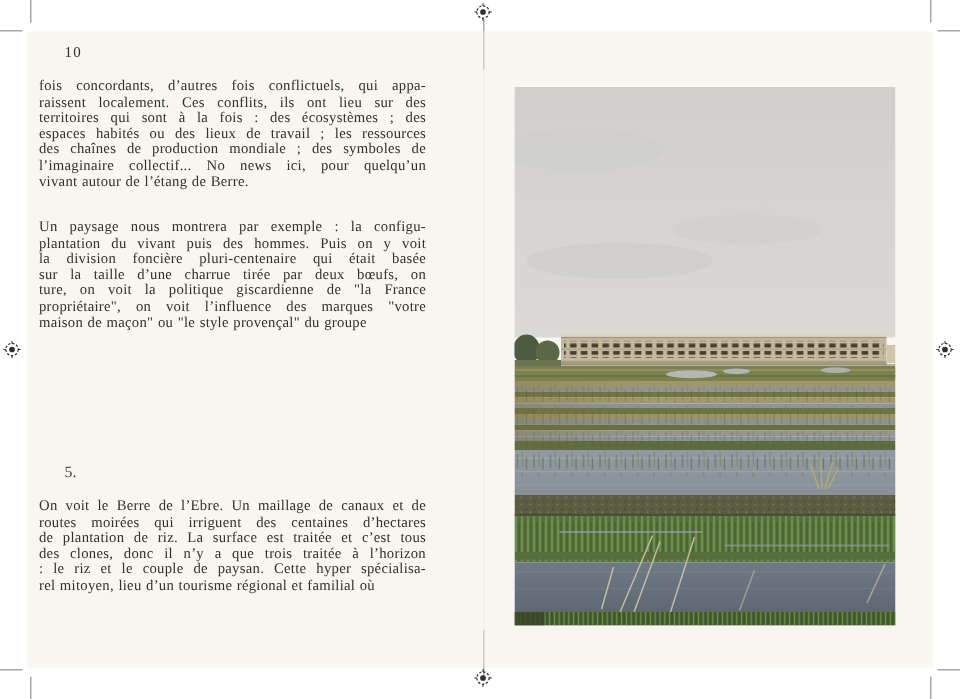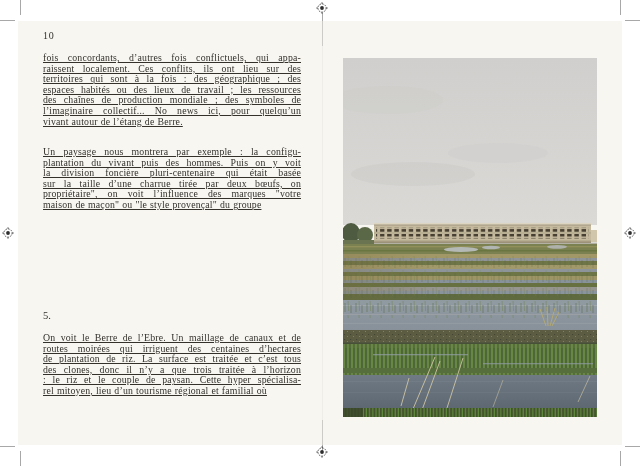--- a/index.html
+++ b/index.html
@@ -22,22 +22,22 @@
   .page-left{left:0;width:304px;}
   .page-right{left:304px;width:300px;}
   .gutter-faint{position:absolute;left:303.5px;top:0;width:1px;height:424px;
     background:rgba(170,170,170,0.12);}
   .gutter-seg{position:absolute;left:303.5px;width:1px;background:rgba(140,140,140,0.35);}
   .gutter-seg.top{top:0;height:25px;}
   .gutter-seg.bottom{bottom:0;height:25px;}
 
   .pagenum{position:absolute;left:25px;top:9px;font-size:10px;color:var(--text);
     letter-spacing:0.8px;}
-  .para{position:absolute;left:25px;width:258px;font-size:9.8px;line-height:10.6px;
-    color:var(--text);letter-spacing:0.18px;word-spacing:0.4px;text-decoration:underline;}
+  .para{position:absolute;left:8px;width:258px;font-size:9.8px;line-height:10.6px;
+    color:var(--text);letter-spacing:0.18px;word-spacing:0.4px;}
   .para .line{text-align:justify;text-align-last:justify;-moz-text-align-last:justify;
     white-space:nowrap;}
   .para .line:last-child{text-align-last:left;-moz-text-align-last:left;}
   .p1{top:32px;} .p2{top:126px;} .p3{top:312px;}
   .heading{position:absolute;left:25px;top:289px;font-size:10.5px;color:var(--text);}
 
   .photo{position:absolute;left:21px;top:37px;display:block;}
 
   .crop{position:absolute;background:var(--crop,#a8a8a8);}
   .reg{position:absolute;width:12px;height:12px;}
@@ -95,31 +95,32 @@
   <div class="spread">
     <div class="gutter-faint"></div>
     <div class="gutter-seg top"></div>
     <div class="gutter-seg bottom"></div>
 
     <div class="page page-left">
       <div class="pagenum">10</div>
       <div class="para p1">
           <div class="line">fois concordants, d’autres fois conflictuels, qui appa-</div>
           <div class="line">raissent localement. Ces conflits, ils ont lieu sur des</div>
-          <div class="line">territoires qui sont à la fois : des géographique ; des</div>
+          <div class="line">territoires qui sont à la fois : des écosystèmes ; des</div>
           <div class="line">espaces habités ou des lieux de travail ; les ressources</div>
           <div class="line">des chaînes de production mondiale ; des symboles de</div>
           <div class="line">l’imaginaire collectif... No news ici, pour quelqu’un</div>
           <div class="line">vivant autour de l’étang de Berre.</div>
         </div>
       <div class="para p2">
           <div class="line">Un paysage nous montrera par exemple : la configu-</div>
           <div class="line">plantation du vivant puis des hommes. Puis on y voit</div>
           <div class="line">la division foncière pluri-centenaire qui était basée</div>
           <div class="line">sur la taille d’une charrue tirée par deux bœufs, on</div>
+          <div class="line">ture, on voit la politique giscardienne de "la France</div>
           <div class="line">propriétaire", on voit l’influence des marques "votre</div>
           <div class="line">maison de maçon" ou "le style provençal" du groupe</div>
         </div>
       <div class="heading">5.</div>
       <div class="para p3">
           <div class="line">On voit le Berre de l’Ebre. Un maillage de canaux et de</div>
           <div class="line">routes moirées qui irriguent des centaines d’hectares</div>
           <div class="line">de plantation de riz. La surface est traitée et c’est tous</div>
           <div class="line">des clones, donc il n’y a que trois traitée à l’horizon</div>
           <div class="line">: le riz et le couple de paysan. Cette hyper spécialisa-</div>

